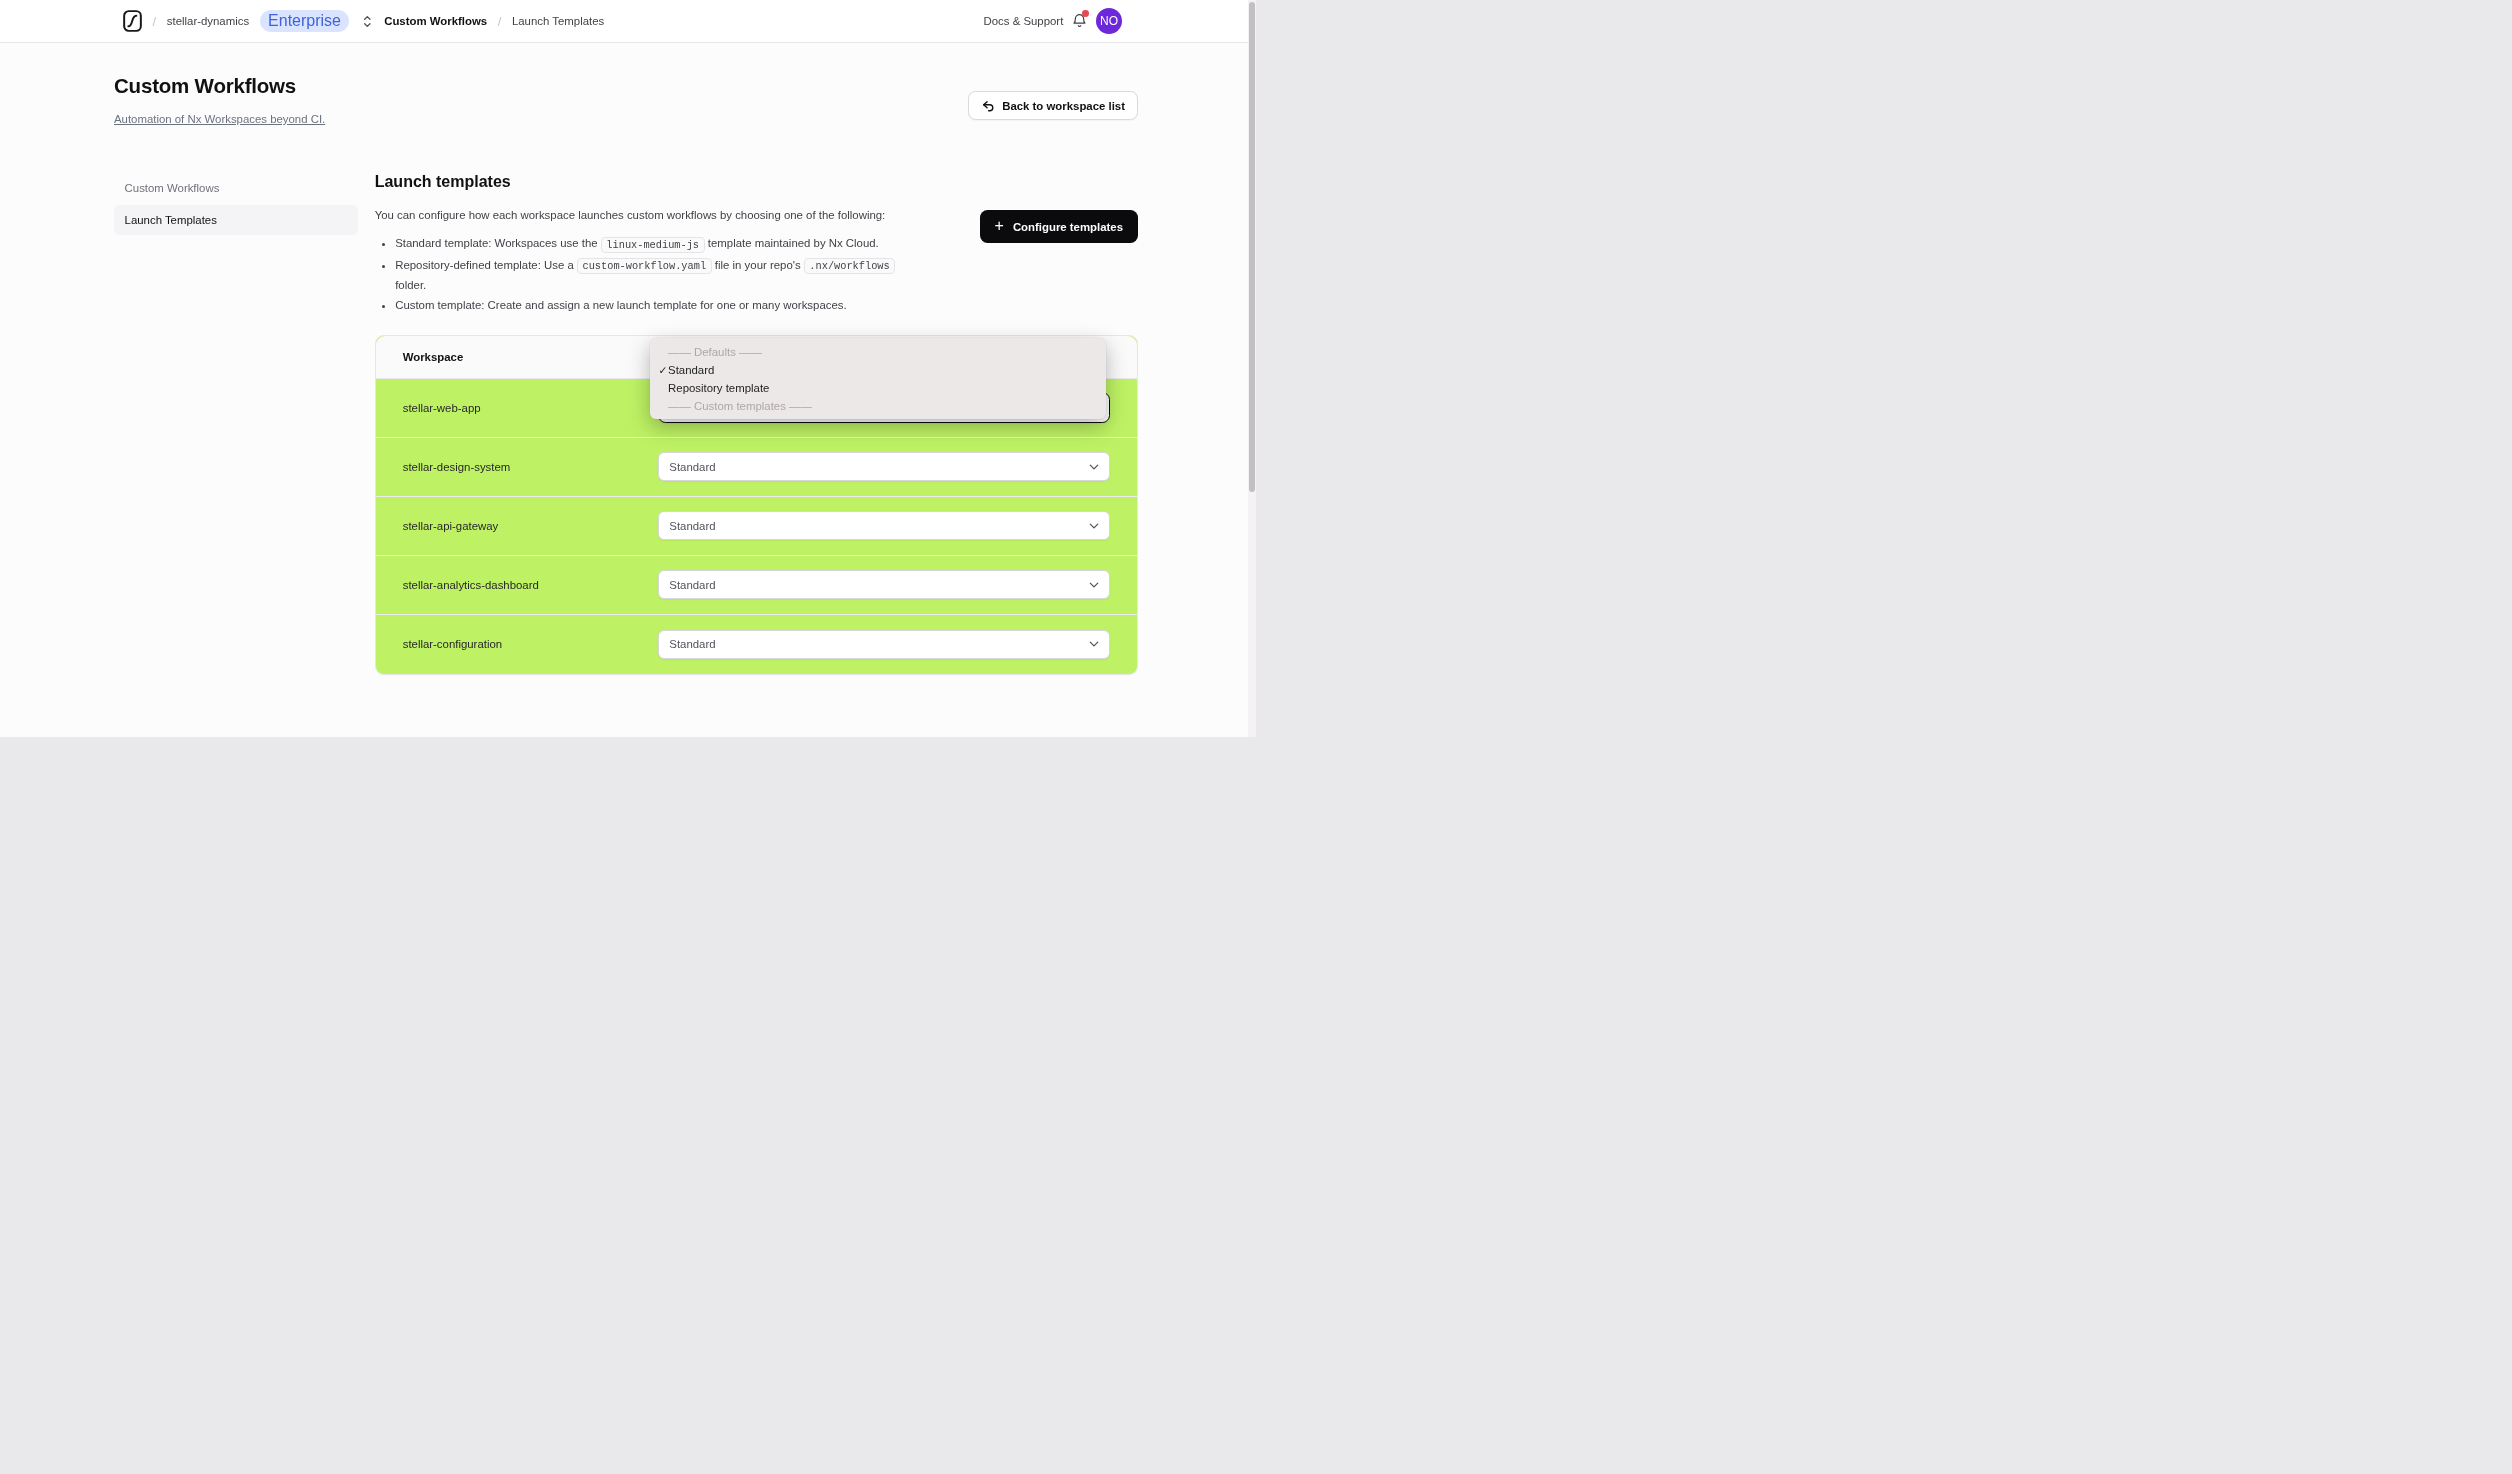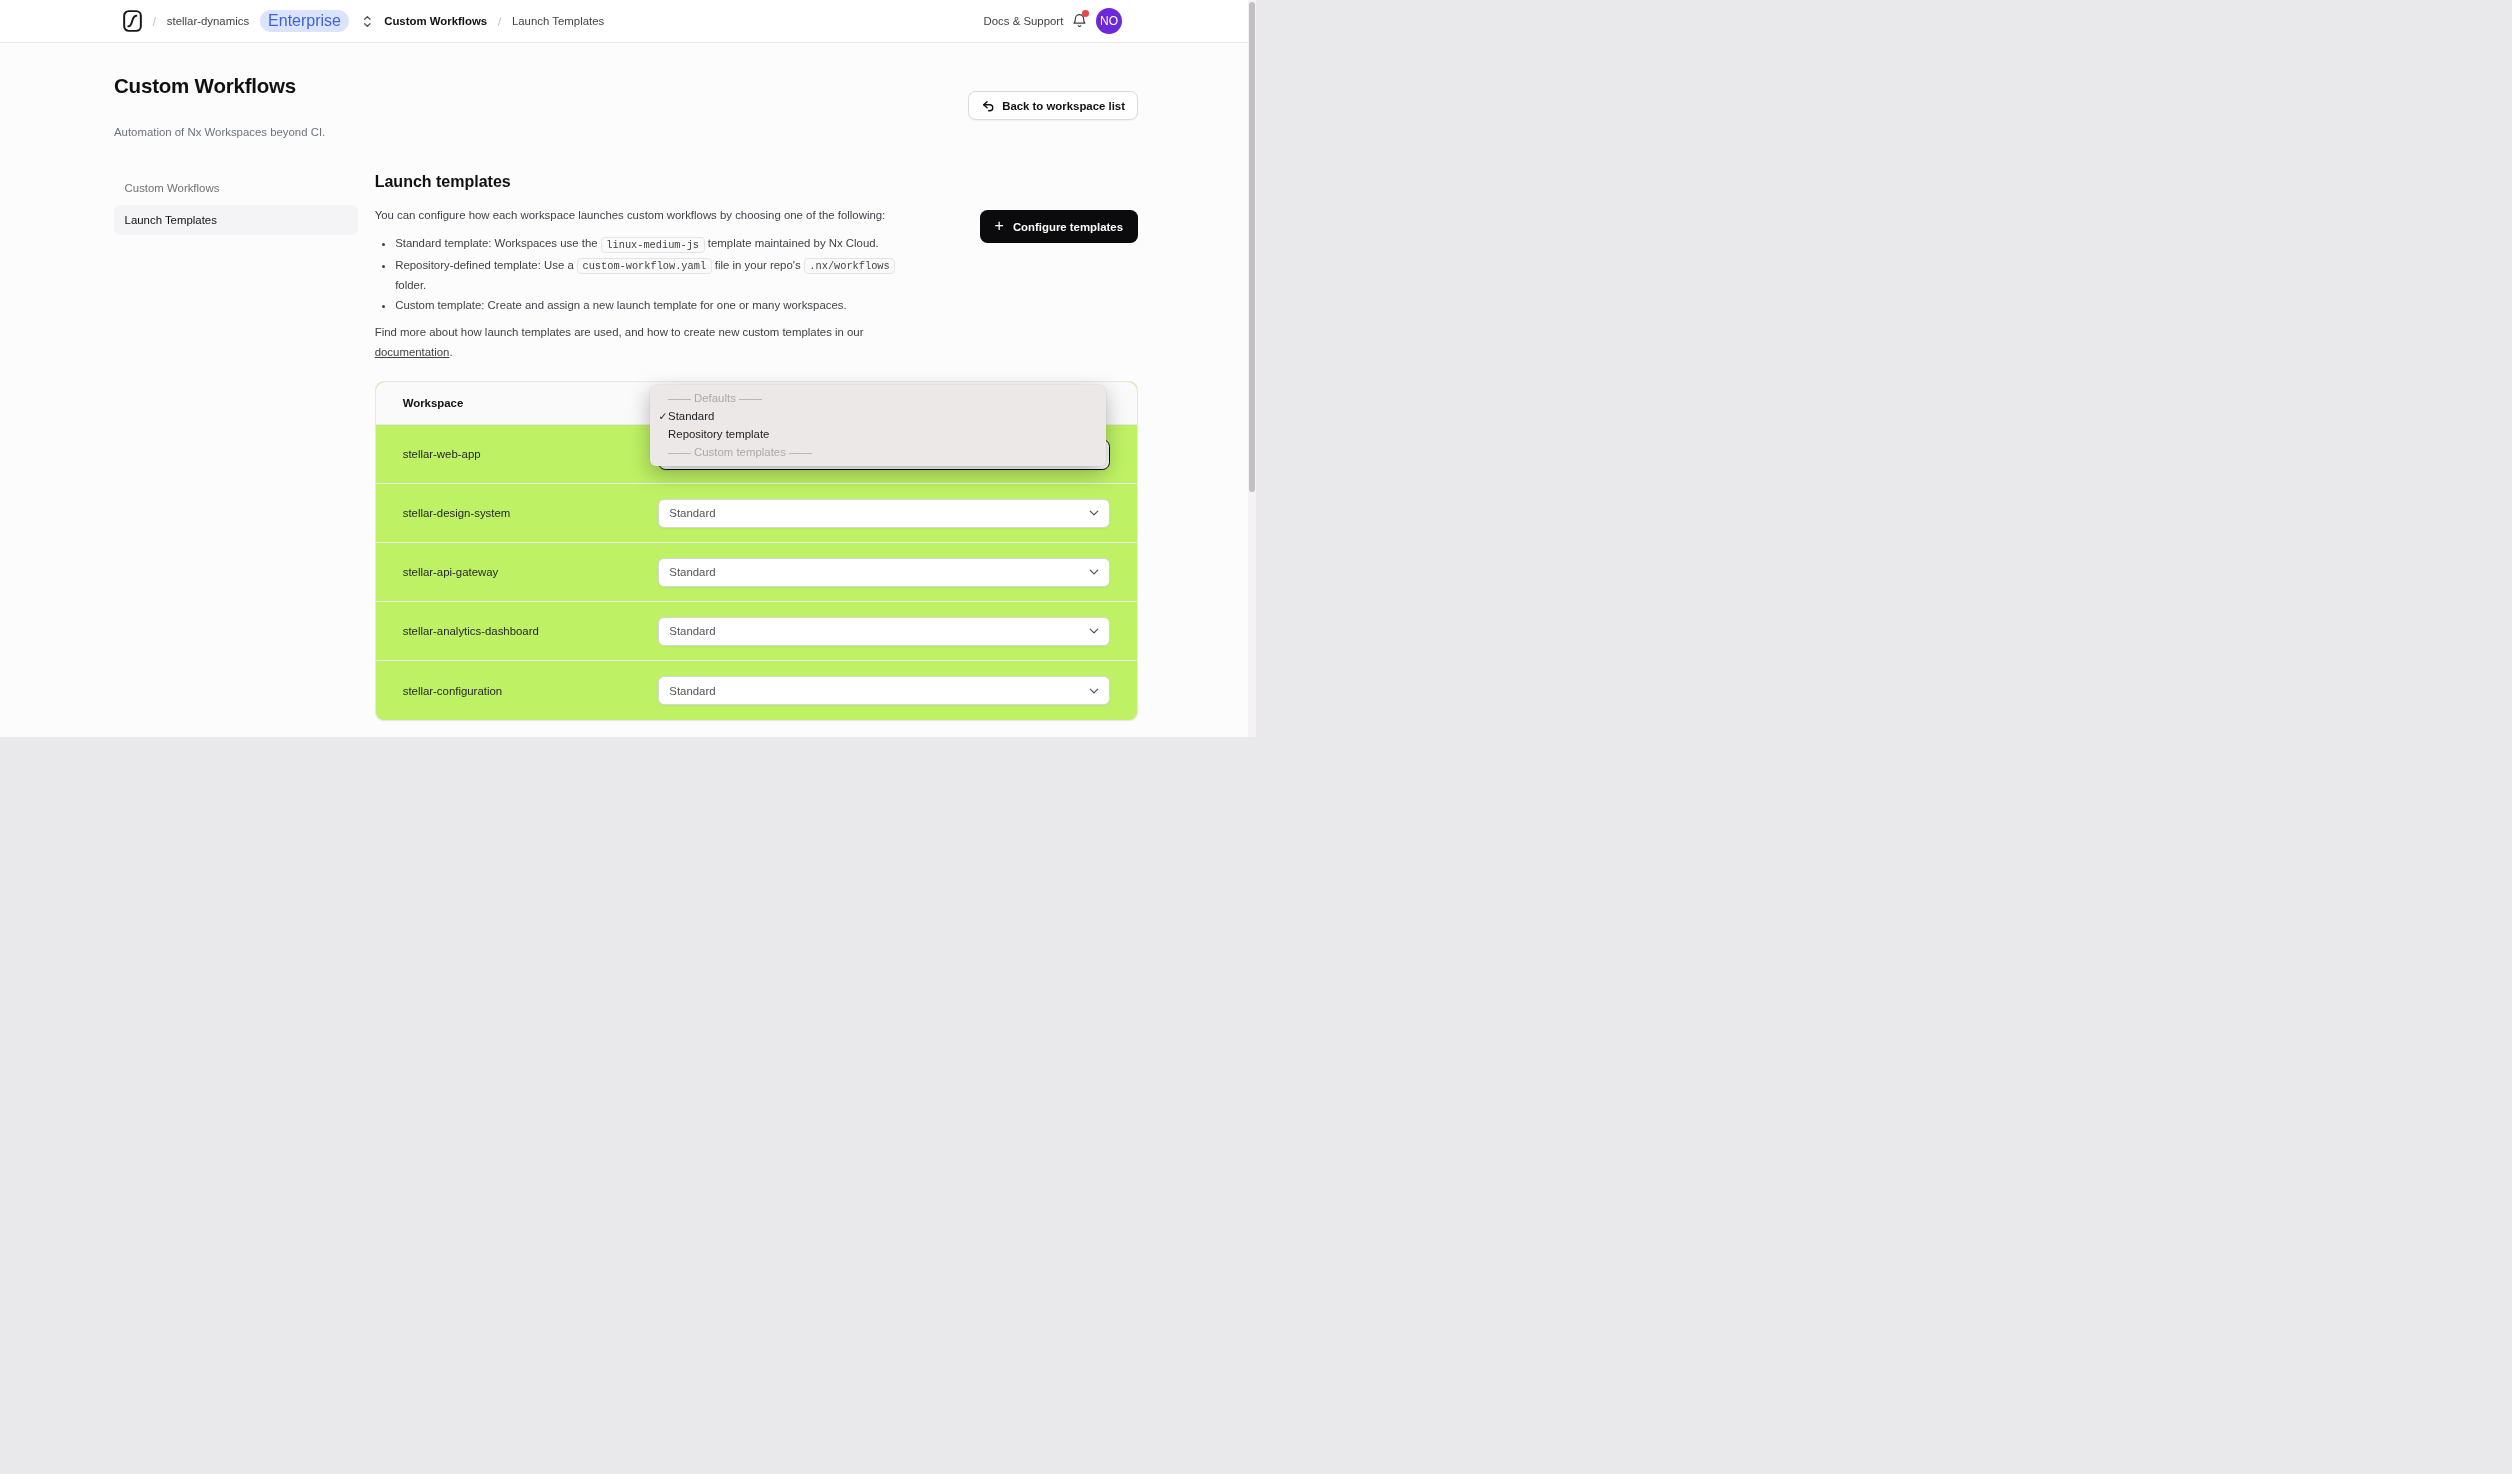--- a/index.html
+++ b/index.html
@@ -32,21 +32,21 @@
   .avatar {
     width:26px; height:26px; border-radius:50%; background:#6d28d9; color:#fff;
     font-size:12px; font-weight:500; display:flex; align-items:center; justify-content:center; cursor:pointer;
   }
   
   .scroll-track { position:absolute; right:0; top:0; width:7.6px; height:100%; background:#F4F2F4; z-index:40; }
   .scroll-thumb { position:absolute; right:0.8px; top:2.3px; width:6px; height:490px; border-radius:3px; background:#C2BFC3; }
   
   .page-head { position:absolute; left:114px; top:74px; }
   .page-title { font-size:20.5px; font-weight:700; letter-spacing:-0.2px; color:#111113; }
-  .page-sub { margin-top:28px; color:#6B7280; }
+  .page-sub { margin-top:15px; color:#6B7280;text-decoration:underline; }
   .back-btn {
     position:absolute; right:118px; top:91px; height:29px; display:flex; align-items:center; gap:7.6px;
     background:#fff; border:0.8px solid #D9D9DE; border-radius:7.6px; padding:0 12px;
     font-weight:600; font-size:11.4px; color:#111113; cursor:pointer;
     box-shadow:0 0.8px 1.5px rgba(0,0,0,0.04);
   }
   
   .cols { position:absolute; left:114px; top:173px; right:118px; display:flex; gap:16.7px; }
   .side-nav { width:244px; flex:none; }
   .side-item { height:30px; display:flex; align-items:center; padding:0 10.6px; border-radius:6px; color:#71717A; cursor:pointer; margin-bottom:1.5px; }
@@ -171,23 +171,20 @@
           <span>Standard template: Workspaces use the </span><span class="code linked">linux-medium-js</span><span> template maintained by Nx Cloud.</span>
         </li>
         <li>
           <span>Repository-defined template: Use a </span><span class="code">custom-workflow.yaml</span><span> file in your repo's </span><span class="code">.nx/workflows</span><span> folder.</span>
         </li>
         <li>
           <span>Custom template: Create and assign a new launch template for one or many workspaces.</span>
         </li>
       </ul>
 
-      <p class="main-text find-more">
-        <span>Find more about how launch templates are used, and how to create new custom templates in our </span><a class="doc-link">documentation</a><span>.</span>
-      </p>
 
       <button class="configure-btn">
         <span class="plus-glyph">+</span>
         <span>Configure templates</span>
       </button>
 
       <div class="card">
         <div class="thead">
           <div class="col-ws">Workspace</div>
           <div class="col-tpl">Assign Template</div>

